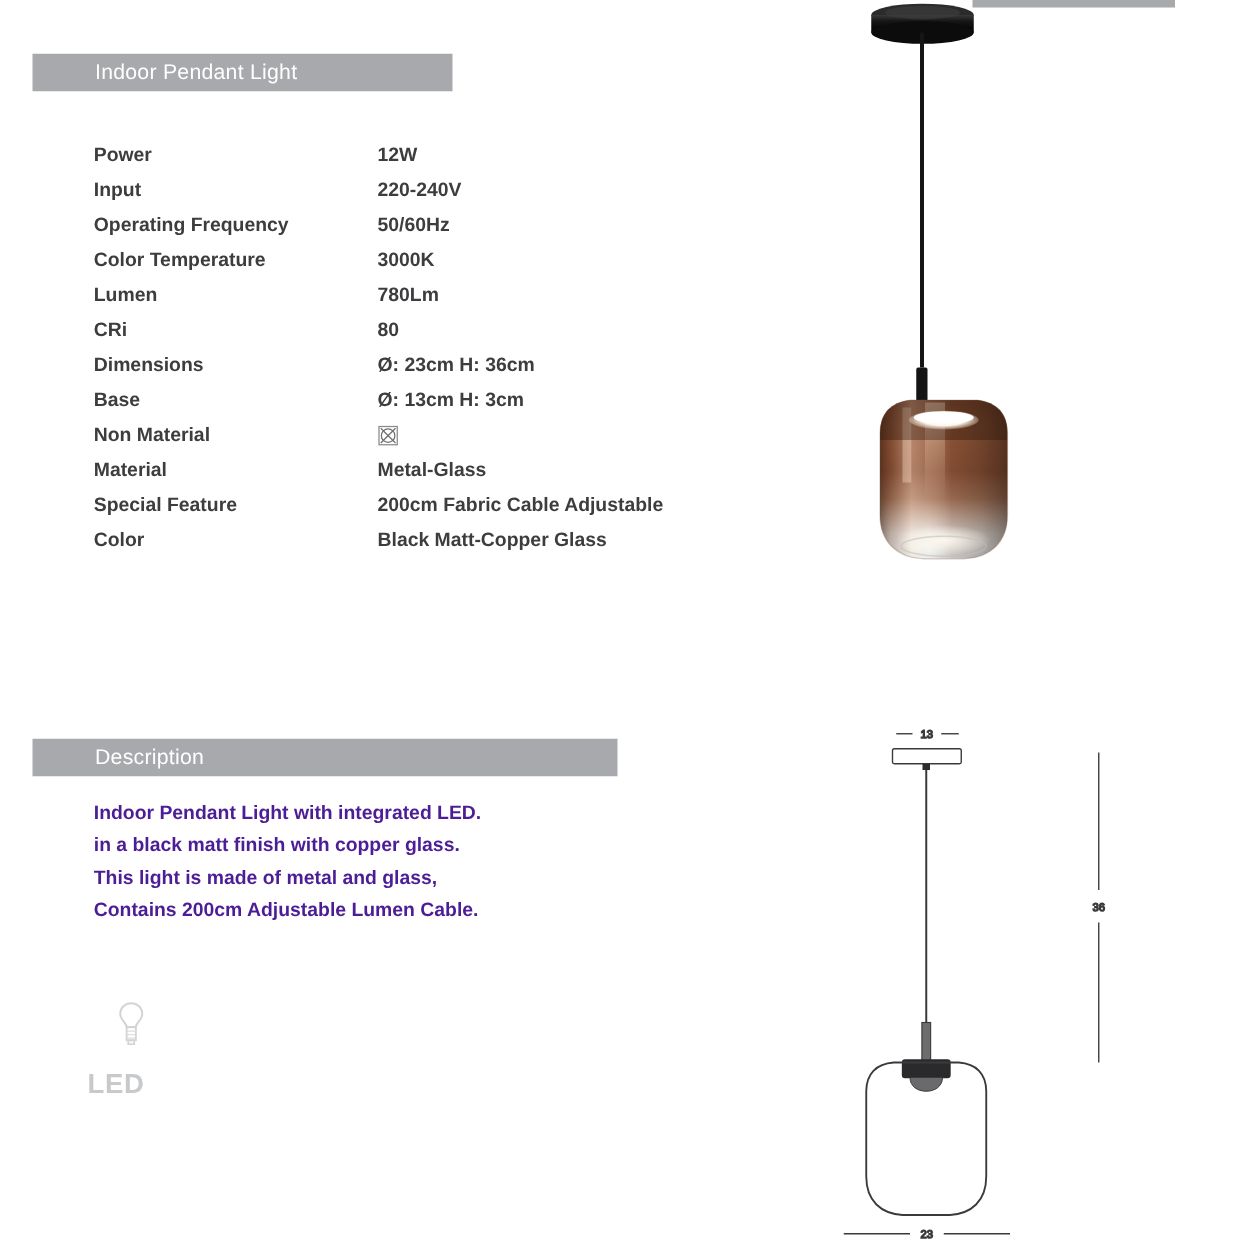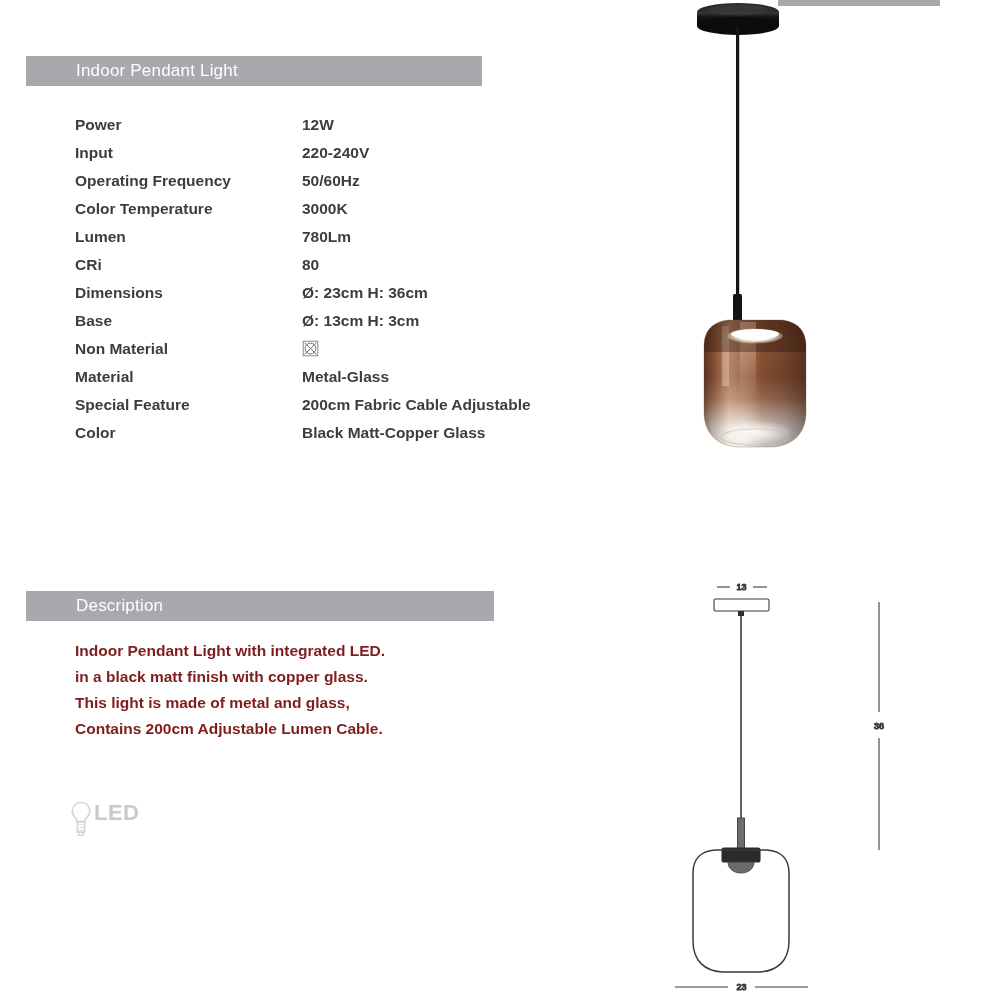--- a/index.html
+++ b/index.html
@@ -35,21 +35,21 @@
     align-items: center;
   }
   .section-bar .section-title {
     color: #ffffff;
     font-size: 17px;
     font-weight: 400;
     letter-spacing: 0.2px;
     padding-left: 50px;
     white-space: nowrap;
   }
-  #spec-header-bar { left: 26px; top: 56px; width: 456px; }
+  #spec-header-bar { left: 26px; top: 43px; width: 336px; }
   #desc-header-bar { left: 26px; top: 591px; width: 468px; }
 
   
   .spec-table {
     position: absolute;
     left: 75px;
     top: 106px;
     width: 560px;
   }
   .spec-row {
@@ -80,33 +80,34 @@
   
   .desc-body {
     position: absolute;
     left: 75px;
     top: 638px;
     width: 420px;
   }
   .desc-line {
     font-size: 15.5px;
     font-weight: 700;
-    color: #7f1d1d;
+    color: #4c1d95;
     line-height: 26px;
     white-space: nowrap;
   }
 
   
   .led-badge {
     position: absolute;
     left: 70px;
     top: 800px;
     display: flex;
-    align-items: flex-start;
-    gap: 2px;
+    align-items: flex-end;
+    gap: 14px;
+    flex-direction: column;
   }
   .led-badge .led-text {
     font-size: 22px;
     font-weight: 700;
     color: #c7c9cb;
     letter-spacing: 0.5px;
   }
 
   
   .product-photo {

